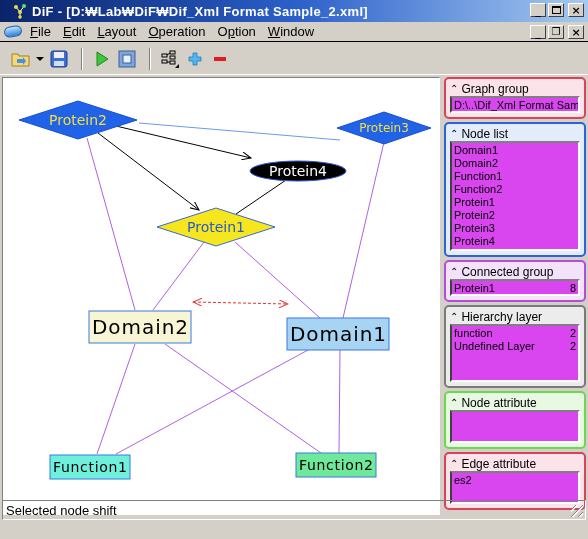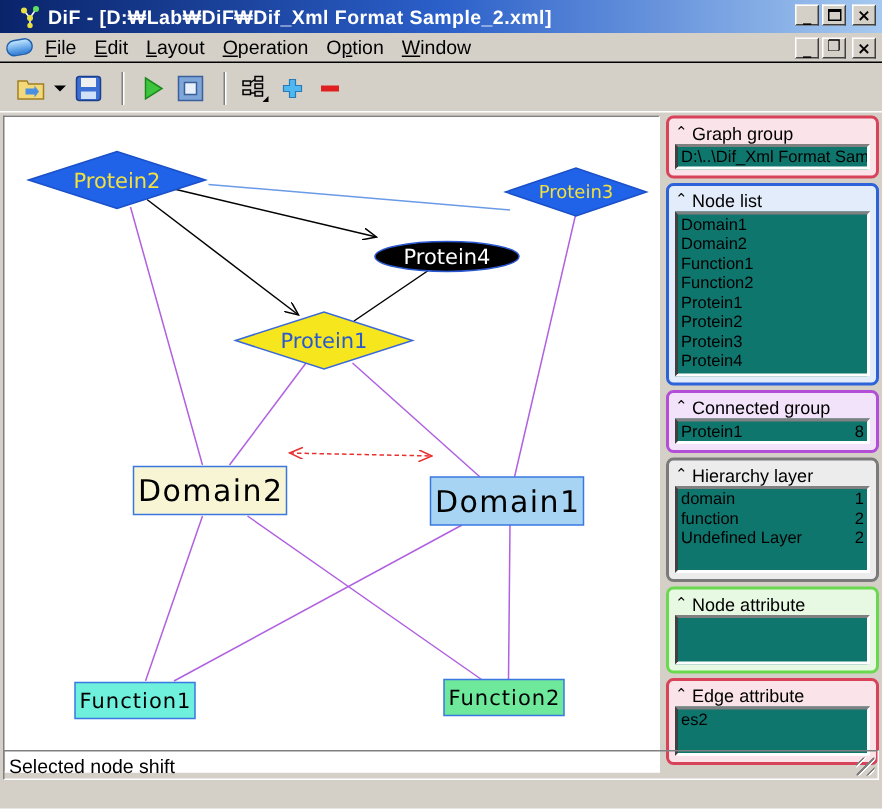--- a/index.html
+++ b/index.html
@@ -18,21 +18,21 @@
   .tb { width: 22px; height: 22px; display: flex; align-items: center; justify-content: center; margin-right: 3px; }
   .tb-sep { width: 2px; height: 22px; border-left: 1px solid #808080; border-right: 1px solid #fff; margin: 0 8px; }
   .canvas { position: absolute; left: 2px; top: 77px; width: 438px; height: 438px; background: #fff; border: 1px solid; border-color: #808080 #fff #fff #808080; overflow: hidden; }
   .canvas svg { position: absolute; left: 0; top: 0; }
   .statusbar { position: absolute; left: 2px; top: 500px; width: 584px; height: 20px; border: 1px solid; border-color: #808080 #fff #fff #808080; padding-left: 3px; font-size: 13px; display: flex; align-items: center; }
   .grip { position: absolute; right: 2px; bottom: 2px; width: 12px; height: 12px; background: repeating-linear-gradient(135deg, transparent 0 3px, #808080 3px 4px, #fff 4px 5px); }
   .side { position: absolute; left: 444px; top: 77px; width: 142px; }
   .panel { border: 2px solid; border-radius: 5px; margin-bottom: 3px; padding: 2px 4px 4px 4px; }
   .panel-title { font-size: 12px; display: flex; align-items: center; height: 15px; }
   .panel-title .chev { font-size: 10px; margin-right: 3px; font-family: "DejaVu Sans", sans-serif; }
-  .listbox { background: #0f766e; border: 2px solid; border-color: #808080 #fff #fff #404040; font-size: 11px; line-height: 13px; padding: 1px 2px; overflow: hidden; font-family: "Liberation Sans", sans-serif; }
+  .listbox { background: #d946ef; border: 2px solid; border-color: #808080 #fff #fff #404040; font-size: 11px; line-height: 13px; padding: 1px 2px; overflow: hidden; font-family: "Liberation Sans", sans-serif; }
   .row { display: flex; justify-content: space-between; white-space: nowrap; }
   .p-graph { border-color: #d9435a; background: #fbe3ea; }
   .p-node { border-color: #2d62d8; background: #e3ecfb; }
   .p-conn { border-color: #b24fd6; background: #f3e3fa; }
   .p-hier { border-color: #7a7a7a; background: #ececec; }
   .p-nattr { border-color: #6ad94f; background: #e7f8e3; }
   .p-eattr { border-color: #d9435a; background: #fbe3ea; }
 </style>
 </head>
 <body>
@@ -261,24 +261,20 @@
         </div>
     </div>
   </div>
   <div class="panel p-hier">
     <div class="panel-title">
         <span class="chev">⌃</span>
         <span>Hierarchy layer</span>
       </div>
     <div class="listbox" style="height:58px;">
       <div class="row">
-          <span>domain</span>
-          <span>1</span>
-        </div>
-      <div class="row">
           <span>function</span>
           <span>2</span>
         </div>
       <div class="row">
           <span>Undefined Layer</span>
           <span>2</span>
         </div>
     </div>
   </div>
   <div class="panel p-nattr">

